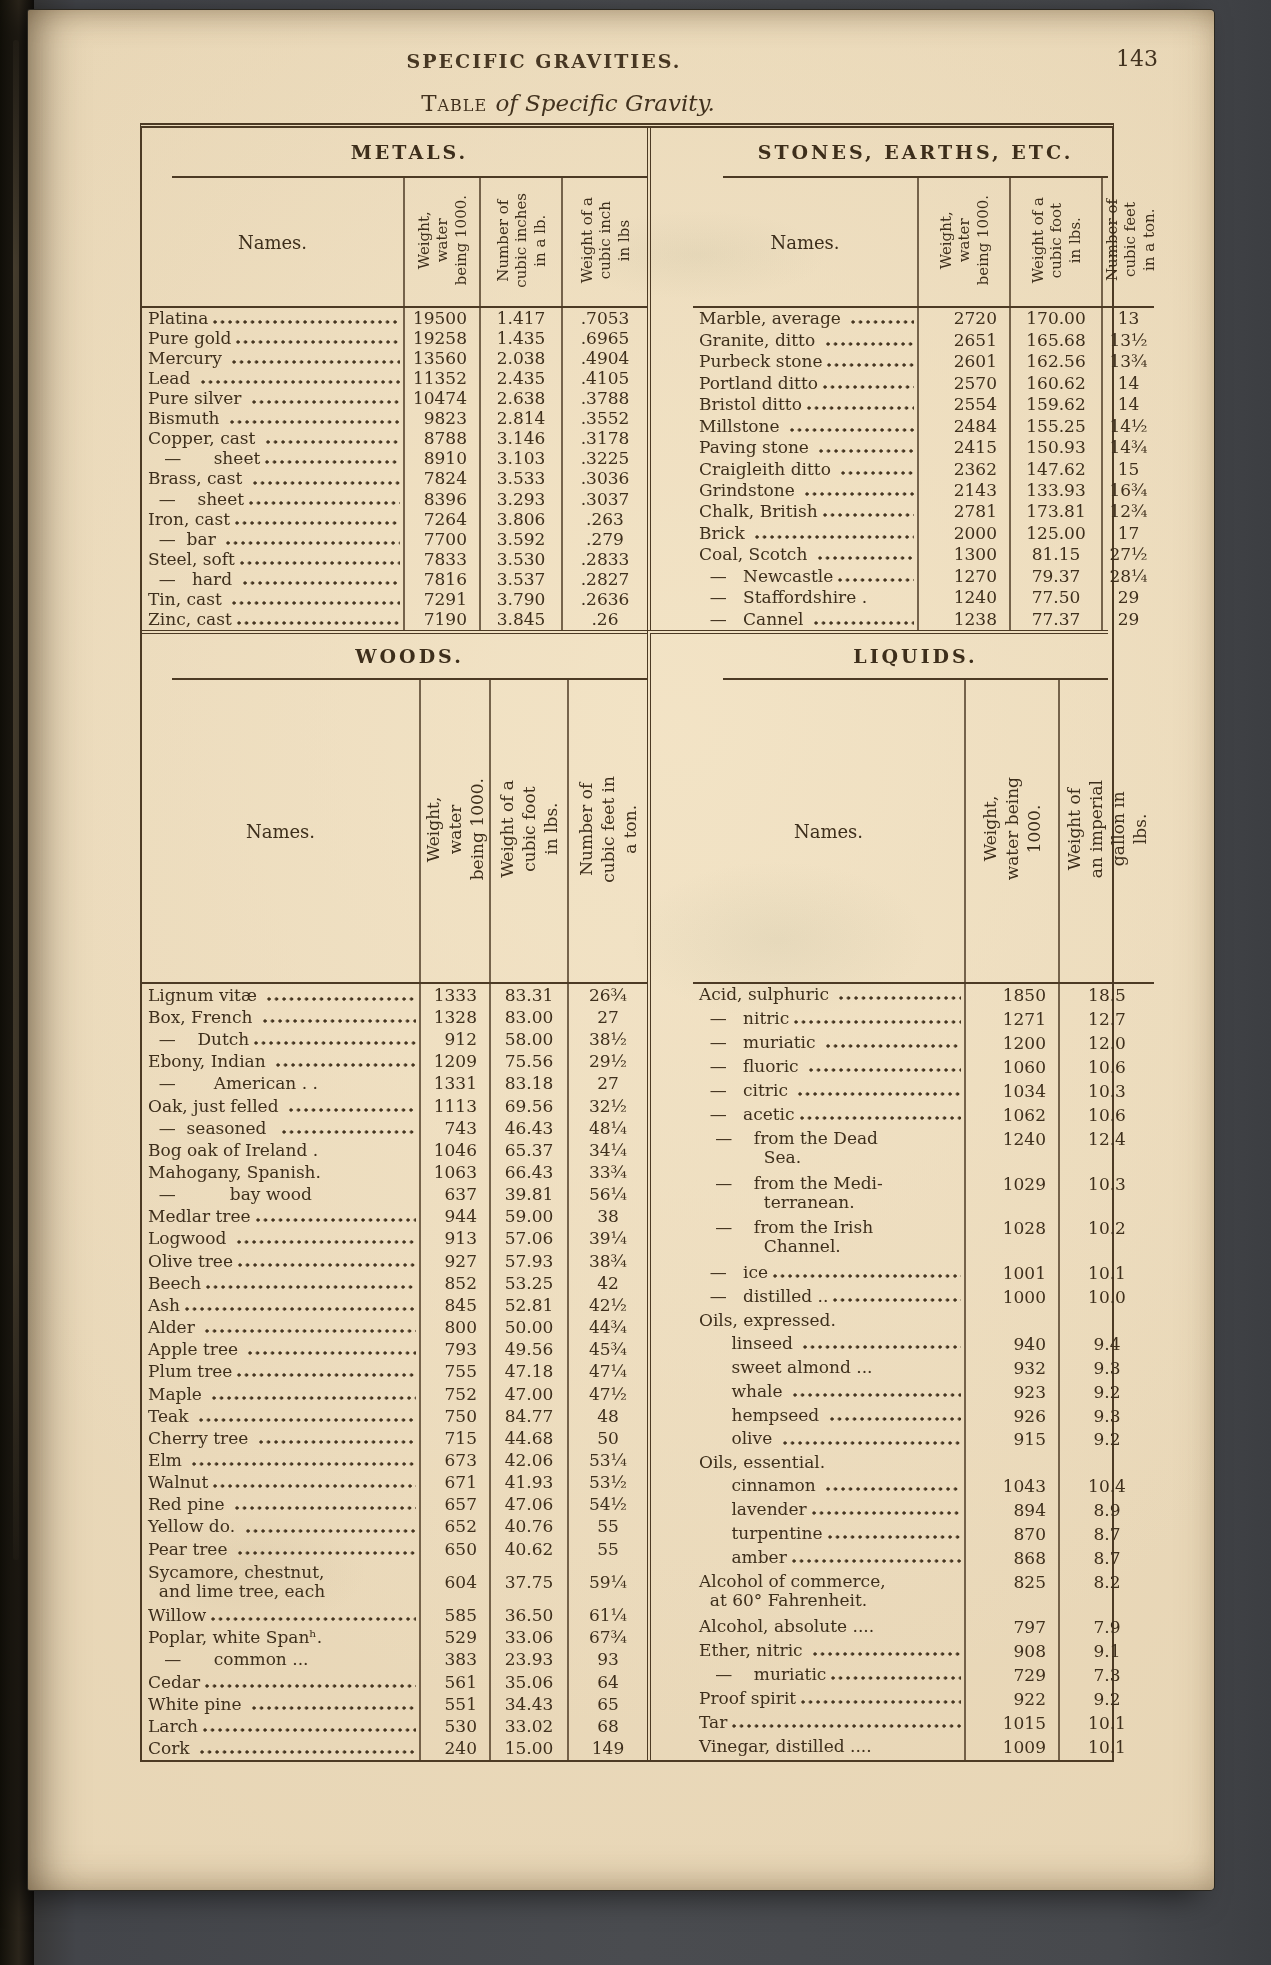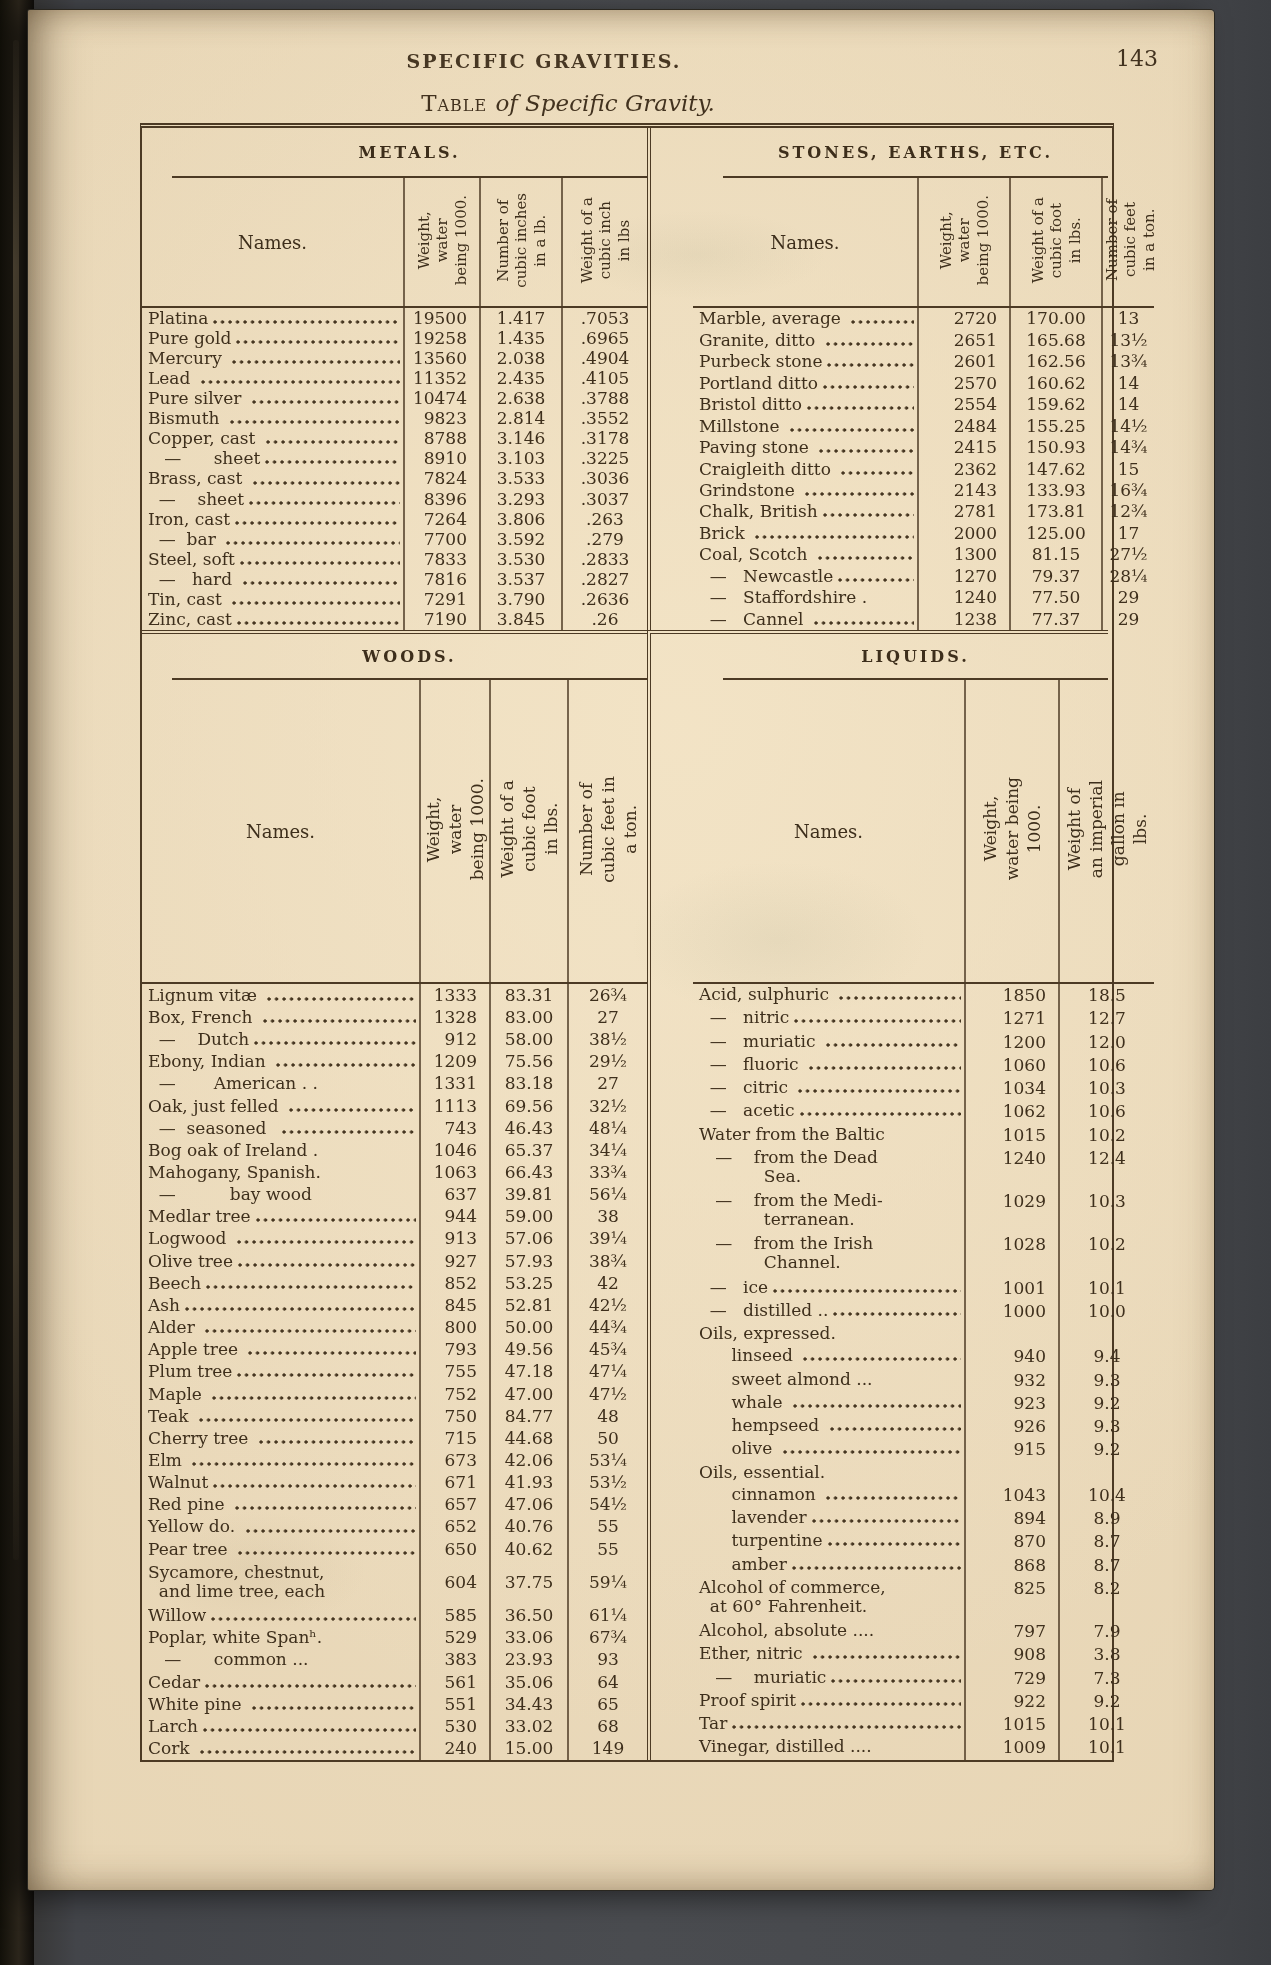--- a/index.html
+++ b/index.html
@@ -41,21 +41,21 @@
   .table-title .it{font-style:italic;}
 
   .tbl{position:absolute;left:112px;top:113px;width:970px;
     display:grid;grid-template-columns:505px 461px;grid-template-rows:502px 1130px;
     border:2px solid #4c3a24;border-top:5px double #4c3a24;color:#3e2f1c;}
   .quad{display:flex;flex-direction:column;min-width:0;}
   .quad.qr{border-left:4px double #4c3a24;padding-left:42px;}
   .quad.qb{border-top:4px double #4c3a24;}
 
   .sec-title{flex:0 0 auto;text-align:center;font-weight:bold;letter-spacing:3px;
-    font-size:16px;color:#3d2e1b;border-bottom:2px solid #4c3a24;
+    font-size:19px;color:#3d2e1b;border-bottom:2px solid #4c3a24;
     display:flex;align-items:center;justify-content:center;margin-left:30px;}
   .st-top{height:48px;}
   .st-bot{height:44px;}
 
   table{border-collapse:collapse;table-layout:fixed;width:100%;}
   .t-mt table{height:452px;}
   .t-bt table{height:1082px;}
   th,td{padding:0;margin:0;}
   thead th{border-bottom:2px solid #4c3a24;vertical-align:middle;text-align:center;font-weight:normal;}
   th + th, td + td{border-left:2px solid rgba(76,58,36,.75);}
@@ -964,29 +964,20 @@
                   <span class="nm">  —   acetic</span>
                   <span class="leader"></span>
                 </span>
               </td>
               <td class="val c1">1062</td>
               <td class="val">10.6</td>
             </tr>
             <tr>
               <td class="nm-cell">
                 <span class="nm-wrap">
-                  <span class="nm">Water from the Baltic</span>
-                </span>
-              </td>
-              <td class="val c1">1015</td>
-              <td class="val">10.2</td>
-            </tr>
-            <tr>
-              <td class="nm-cell">
-                <span class="nm-wrap">
                   <span class="nm">   —    from the Dead
             Sea.</span>
                 </span>
               </td>
               <td class="val c1">1240</td>
               <td class="val">12.4</td>
             </tr>
             <tr>
               <td class="nm-cell">
                 <span class="nm-wrap">
@@ -1154,21 +1145,21 @@
               <td class="val">7.9</td>
             </tr>
             <tr>
               <td class="nm-cell">
                 <span class="nm-wrap">
                   <span class="nm">Ether, nitric </span>
                   <span class="leader"></span>
                 </span>
               </td>
               <td class="val c1">908</td>
-              <td class="val">3.8</td>
+              <td class="val">9.1</td>
             </tr>
             <tr>
               <td class="nm-cell">
                 <span class="nm-wrap">
                   <span class="nm">   —    muriatic</span>
                   <span class="leader"></span>
                 </span>
               </td>
               <td class="val c1">729</td>
               <td class="val">7.3</td>

